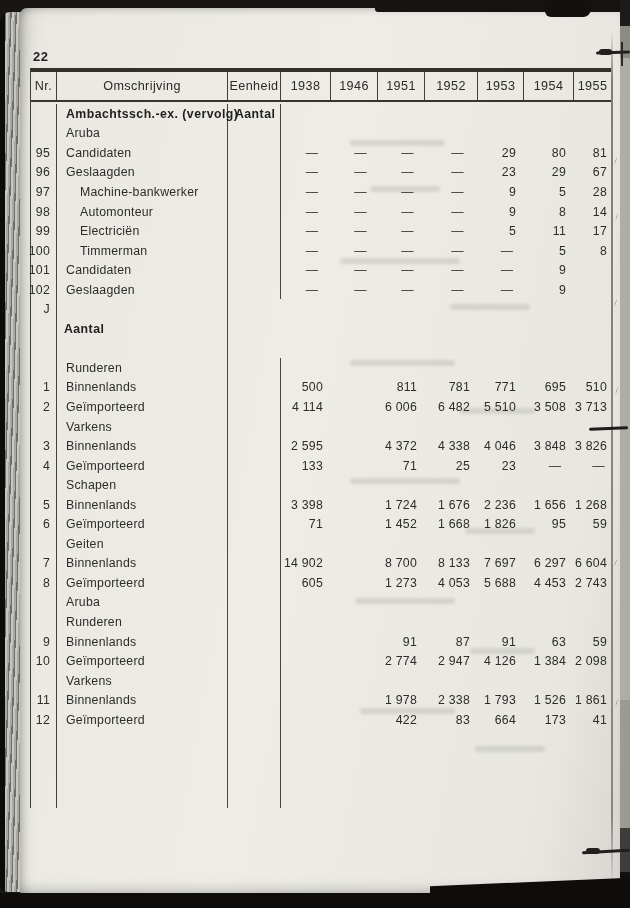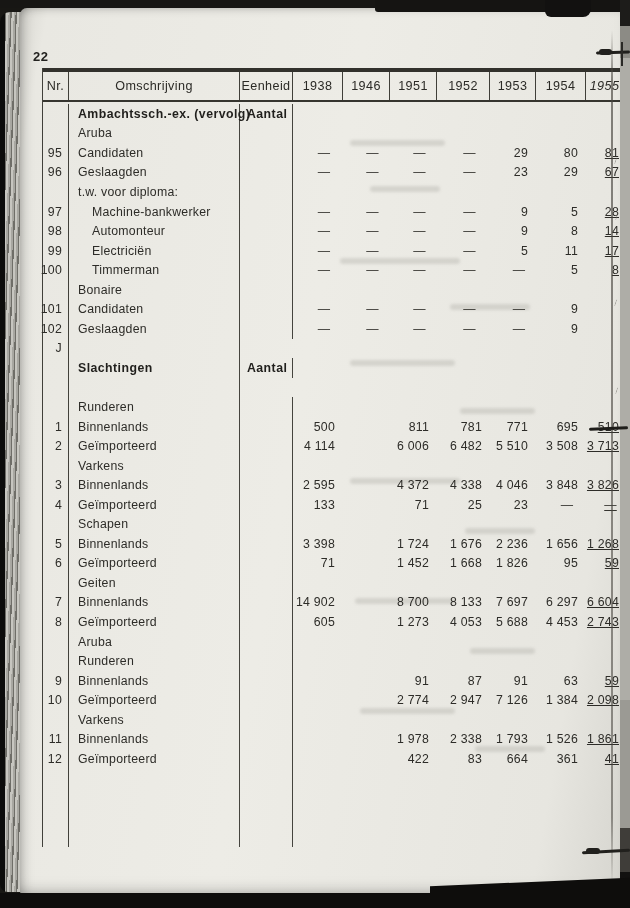--- a/index.html
+++ b/index.html
@@ -15,35 +15,35 @@
   .page{position:absolute;left:20px;top:8px;width:602px;height:886px;
     background:linear-gradient(100deg,#d9d8d2 0,#e9e8e2 28px,#edece6 46%,#e7e6e0 88%,#d6d5cf 100%);
     border-radius:7px 2px 2px 3px;
     box-shadow:inset 0 -10px 16px -10px rgba(0,0,0,.35), inset 10px 0 14px -10px rgba(0,0,0,.35),
                inset 0 8px 10px -8px rgba(0,0,0,.25);}
   .pagehead{position:absolute;left:0;top:27px;width:100%;height:20px;}
   .pagenum{position:absolute;left:13px;top:2px;font-size:13px;font-weight:700;color:#23221f;letter-spacing:.5px;margin-top:12px;}
   .pagetitle{position:absolute;left:122px;top:0;font-size:15px;font-weight:700;color:#23221f;
              letter-spacing:1.1px;word-spacing:7px;}
   
-  .table{position:absolute;left:10px;top:60px;width:580px;border-left:1.6px solid #41403a;margin-left:12px;}
+  .table{position:absolute;left:10px;top:60px;width:580px;border-left:1.6px solid #41403a;}
   .thead{display:grid;grid-template-columns:26px 171px 53px 50px 47px 47px 53px 46px 50px 37px;
          height:28px;border-top:4px solid #32312c;border-bottom:2px solid #36352f;}
   .th{display:flex;align-items:center;justify-content:center;font-size:12.6px;color:#2b2a26;
       letter-spacing:.4px;border-right:1.4px solid #403f39;}
-  .th:last-child{border-right:none;font-style:italic;}
+  .th:last-child{border-right:none;}
   .tbody{padding-top:2px;}
   .trow{display:grid;grid-template-columns:26px 171px 53px 50px 47px 47px 53px 46px 50px 37px;height:19.55px;}
   .cell{display:flex;align-items:center;font-size:12.3px;color:#2d2c28;letter-spacing:.25px;
         white-space:nowrap;height:100%;}
   .c-nr{justify-content:flex-end;padding-right:6px;border-right:1.6px solid #41403a;}
   .c-label{padding-left:9px;border-right:1.4px solid #45443e;}
   .c-eenheid{padding-left:7px;border-right:1.4px solid #45443e;}
   .c-val{justify-content:flex-end;padding-right:8px;}
-  .c-last{padding-right:4px;text-decoration:underline;}
+  .c-last{padding-right:4px;}
   .c-dash{justify-content:center;padding-right:0;padding-left:12px;color:#35342f;}
   .bold{font-weight:700;color:#201f1c;letter-spacing:.45px;}
   .ind{padding-left:23px;}
   .tfiller{height:78px;}
   
   .top-band{position:absolute;left:0;top:0;width:630px;height:8px;background:#171614;}
   .top-band-right{position:absolute;left:375px;top:0;width:255px;height:12px;background:#151412;border-radius:0 0 5px 3px;}
   .top-knot{position:absolute;left:545px;top:0;width:46px;height:17px;background:#121110;border-radius:0 0 8px 6px;}
   .bottom-band{position:absolute;left:0;top:893px;width:630px;height:15px;background:#0e0d0c;}
   .bottom-wedge{position:absolute;left:430px;top:882px;width:200px;height:16px;background:#0e0d0c;transform:skewY(-2.4deg);}
@@ -143,32 +143,20 @@
             <div class="cell c-eenheid"></div>
             <div class="cell c-val c-dash">—</div>
             <div class="cell c-val c-dash">—</div>
             <div class="cell c-val c-dash">—</div>
             <div class="cell c-val c-dash">—</div>
             <div class="cell c-val">23</div>
             <div class="cell c-val">29</div>
             <div class="cell c-val c-last">67</div>
           </div>
           <div class="trow">
-            <div class="cell c-nr"></div>
-            <div class="cell c-label">t.w.  voor  diploma:</div>
-            <div class="cell c-eenheid"></div>
-            <div class="cell c-val"></div>
-            <div class="cell c-val"></div>
-            <div class="cell c-val"></div>
-            <div class="cell c-val"></div>
-            <div class="cell c-val"></div>
-            <div class="cell c-val"></div>
-            <div class="cell c-val c-last"></div>
-          </div>
-          <div class="trow">
             <div class="cell c-nr">97</div>
             <div class="cell c-label ind">Machine-bankwerker</div>
             <div class="cell c-eenheid"></div>
             <div class="cell c-val c-dash">—</div>
             <div class="cell c-val c-dash">—</div>
             <div class="cell c-val c-dash">—</div>
             <div class="cell c-val c-dash">—</div>
             <div class="cell c-val">9</div>
             <div class="cell c-val">5</div>
             <div class="cell c-val c-last">28</div>
@@ -203,32 +191,20 @@
             <div class="cell c-eenheid"></div>
             <div class="cell c-val c-dash">—</div>
             <div class="cell c-val c-dash">—</div>
             <div class="cell c-val c-dash">—</div>
             <div class="cell c-val c-dash">—</div>
             <div class="cell c-val c-dash">—</div>
             <div class="cell c-val">5</div>
             <div class="cell c-val c-last">8</div>
           </div>
           <div class="trow">
-            <div class="cell c-nr"></div>
-            <div class="cell c-label">Bonaire</div>
-            <div class="cell c-eenheid"></div>
-            <div class="cell c-val"></div>
-            <div class="cell c-val"></div>
-            <div class="cell c-val"></div>
-            <div class="cell c-val"></div>
-            <div class="cell c-val"></div>
-            <div class="cell c-val"></div>
-            <div class="cell c-val c-last"></div>
-          </div>
-          <div class="trow">
             <div class="cell c-nr">101</div>
             <div class="cell c-label">Candidaten</div>
             <div class="cell c-eenheid"></div>
             <div class="cell c-val c-dash">—</div>
             <div class="cell c-val c-dash">—</div>
             <div class="cell c-val c-dash">—</div>
             <div class="cell c-val c-dash">—</div>
             <div class="cell c-val c-dash">—</div>
             <div class="cell c-val">9</div>
             <div class="cell c-val c-last"></div>
@@ -251,21 +227,20 @@
             <div class="cell c-val"></div>
             <div class="cell c-val"></div>
             <div class="cell c-val"></div>
             <div class="cell c-val"></div>
             <div class="cell c-val"></div>
             <div class="cell c-val"></div>
             <div class="cell c-val c-last"></div>
           </div>
           <div class="trow">
             <div class="cell c-nr"></div>
-            <div class="cell c-label bold">Slachtingen</div>
             <div class="cell c-eenheid bold">Aantal</div>
             <div class="cell c-val"></div>
             <div class="cell c-val"></div>
             <div class="cell c-val"></div>
             <div class="cell c-val"></div>
             <div class="cell c-val"></div>
             <div class="cell c-val"></div>
             <div class="cell c-val c-last"></div>
           </div>
           <div class="trow">
@@ -460,21 +435,21 @@
             <div class="cell c-val c-last">59</div>
           </div>
           <div class="trow">
             <div class="cell c-nr">10</div>
             <div class="cell c-label">Geïmporteerd</div>
             <div class="cell c-eenheid"></div>
             <div class="cell c-val"></div>
             <div class="cell c-val"></div>
             <div class="cell c-val">2 774</div>
             <div class="cell c-val">2 947</div>
-            <div class="cell c-val">7 126</div>
+            <div class="cell c-val">4 126</div>
             <div class="cell c-val">1 384</div>
             <div class="cell c-val c-last">2 098</div>
           </div>
           <div class="trow">
             <div class="cell c-nr"></div>
             <div class="cell c-label">Varkens</div>
             <div class="cell c-eenheid"></div>
             <div class="cell c-val"></div>
             <div class="cell c-val"></div>
             <div class="cell c-val"></div>
@@ -497,21 +472,21 @@
           </div>
           <div class="trow">
             <div class="cell c-nr">12</div>
             <div class="cell c-label">Geïmporteerd</div>
             <div class="cell c-eenheid"></div>
             <div class="cell c-val"></div>
             <div class="cell c-val"></div>
             <div class="cell c-val">422</div>
             <div class="cell c-val">83</div>
             <div class="cell c-val">664</div>
-            <div class="cell c-val">361</div>
+            <div class="cell c-val">173</div>
             <div class="cell c-val c-last">41</div>
           </div>
         </div>
       <div class="trow tfiller">
         <div class="cell c-nr"></div>
         <div class="cell c-label"></div>
         <div class="cell c-eenheid"></div>
       </div>
     </div>
   </div>

